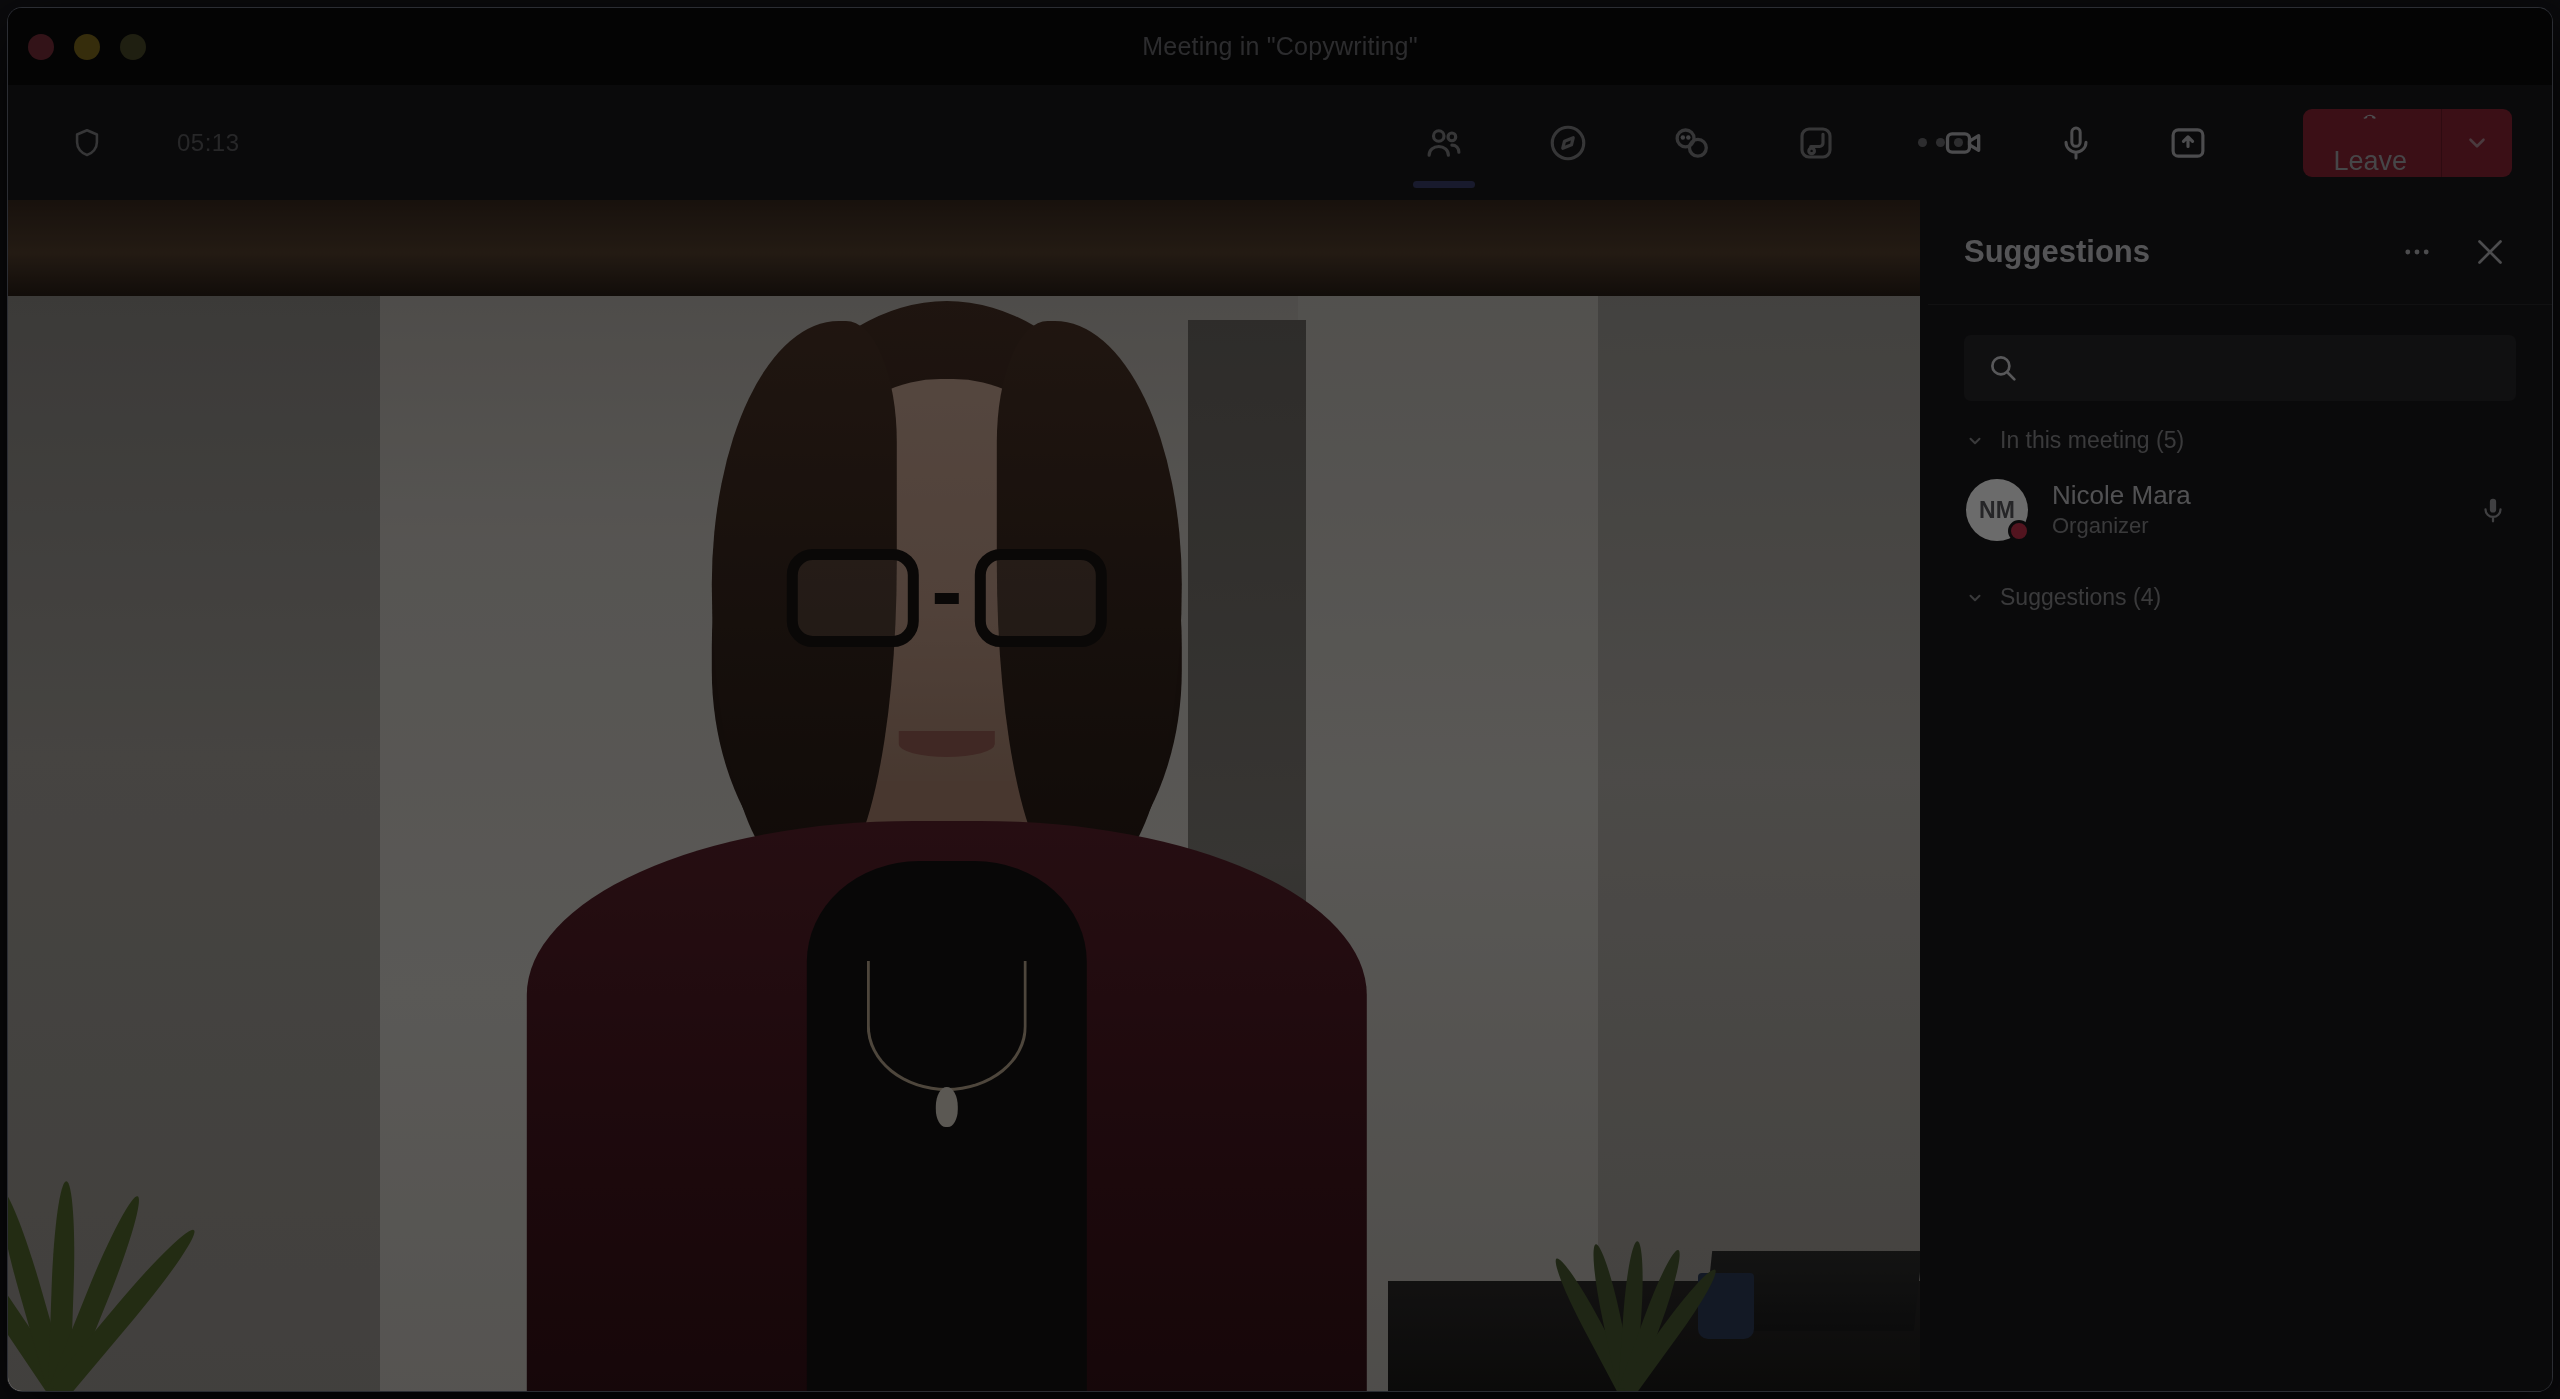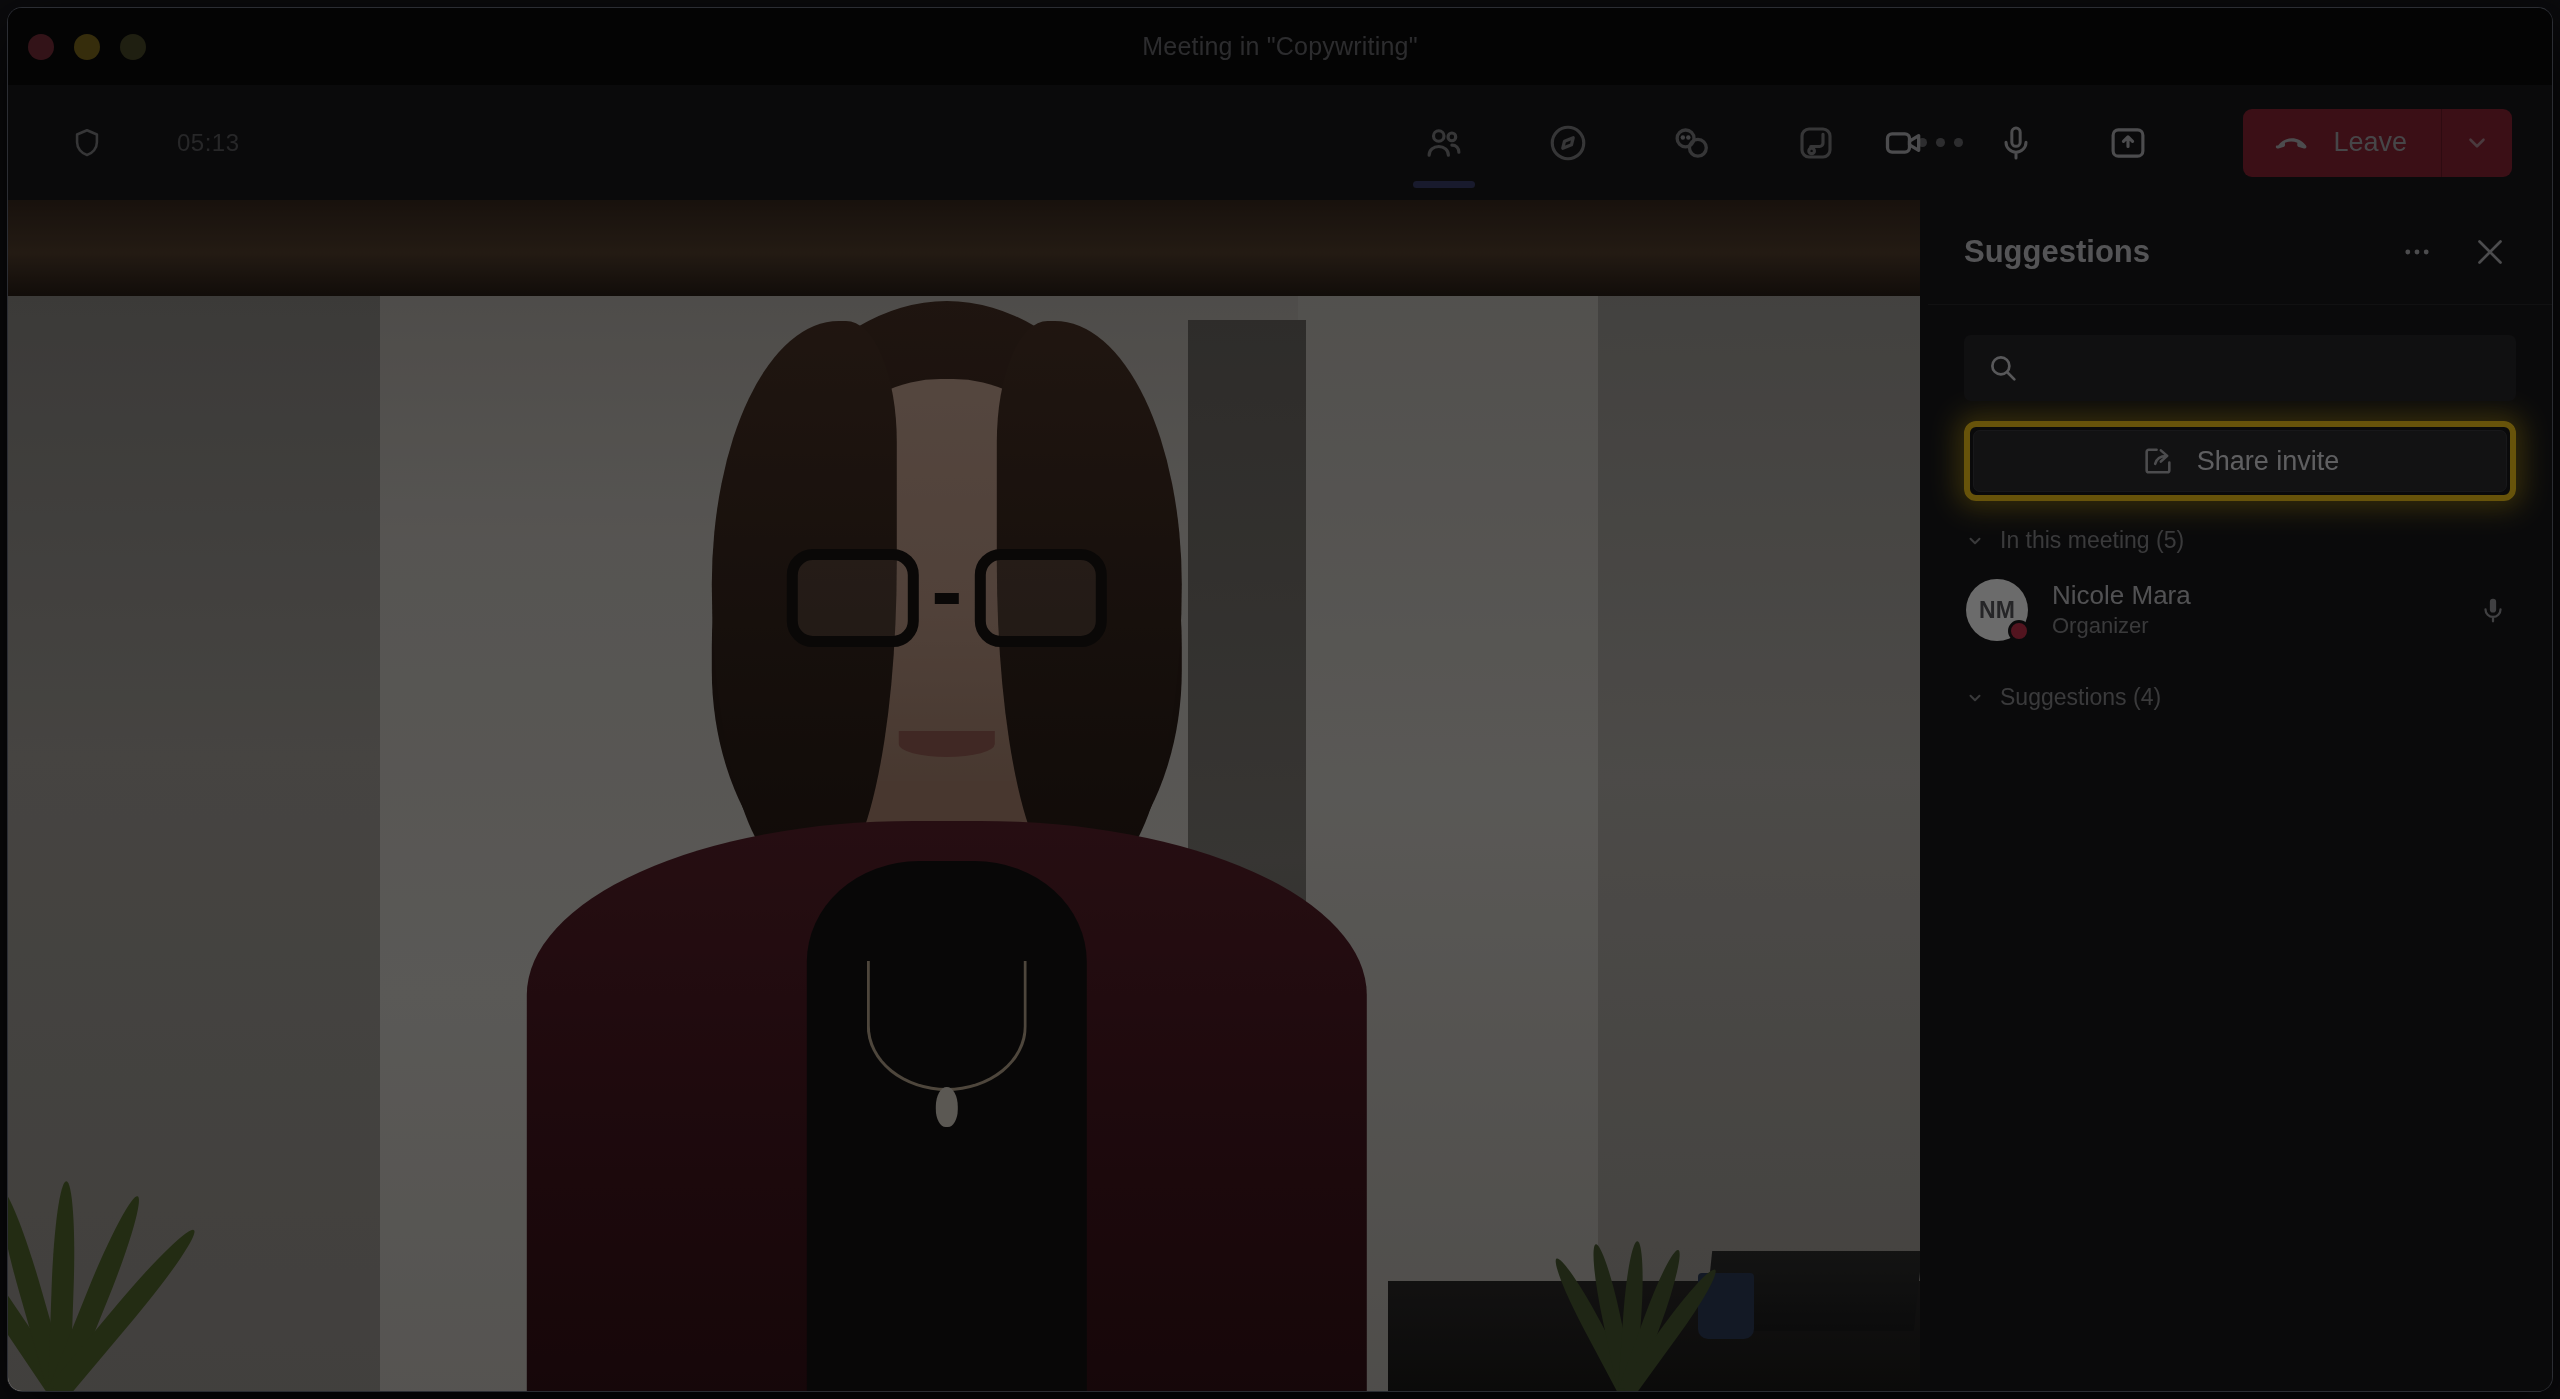--- a/index.html
+++ b/index.html
@@ -84,20 +84,21 @@
   #leave-group {
     display: flex; align-items: stretch;
     height: 68px; margin-left: 34px;
     border-radius: 9px; overflow: hidden;
     background: #8e2436;
   }
   #leave-button {
     display: flex; align-items: center; gap: 22px;
     padding: 0 34px 0 30px;
     border-right: 1px solid #6d1b29;
+    flex-direction: column;
   }
   #leave-label { color: #a8a8ac; font-size: 27px; }
   #leave-dropdown {
     width: 70px;
     display: flex; align-items: center; justify-content: center;
   }
 
   
   #video-stage {
     position: absolute;
@@ -474,31 +475,20 @@
 
       <div id="search-row">
         <span>
           <svg width="34" height="34" viewBox="0 0 24 24">
             <circle cx="10.5" cy="10.5" r="6" stroke="#d2d2d6" stroke-width="1.9" fill="none"></circle>
             <path d="M15.2 15.2L20 20" stroke="#d2d2d6" stroke-width="1.9" stroke-linecap="round"></path>
           </svg>
         </span>
       </div>
 
-      <div id="share-invite-highlight">
-        <div id="share-invite-button">
-          <span>
-            <svg width="34" height="34" viewBox="0 0 24 24">
-              <path class="ic-bright" d="M11 4H5.5A1.5 1.5 0 0 0 4 5.5v13A1.5 1.5 0 0 0 5.5 20h13a1.5 1.5 0 0 0 1.5-1.5V13"></path>
-              <path class="ic-bright" d="M10 14c1-4 4.5-5.6 8-5.6M14 4.5l4.5 3.9L14 12.4"></path>
-            </svg>
-          </span>
-          <span id="share-invite-label">Share invite</span>
-        </div>
-      </div>
 
       <div class="section-header">
         <span>
           <svg width="18" height="18" viewBox="0 0 24 24">
               <path d="M6 9l6 6 6-6" stroke="#8a8a8e" stroke-width="2.6" fill="none" stroke-linecap="round" stroke-linejoin="round"></path>
             </svg>
         </span>
         <span class="section-label">In this meeting (5)</span>
       </div>
 

